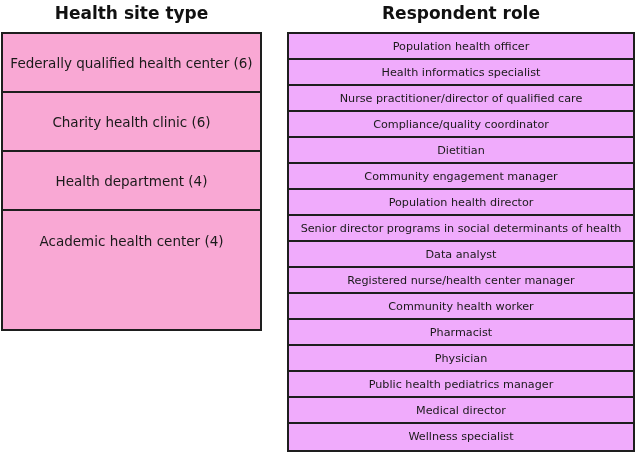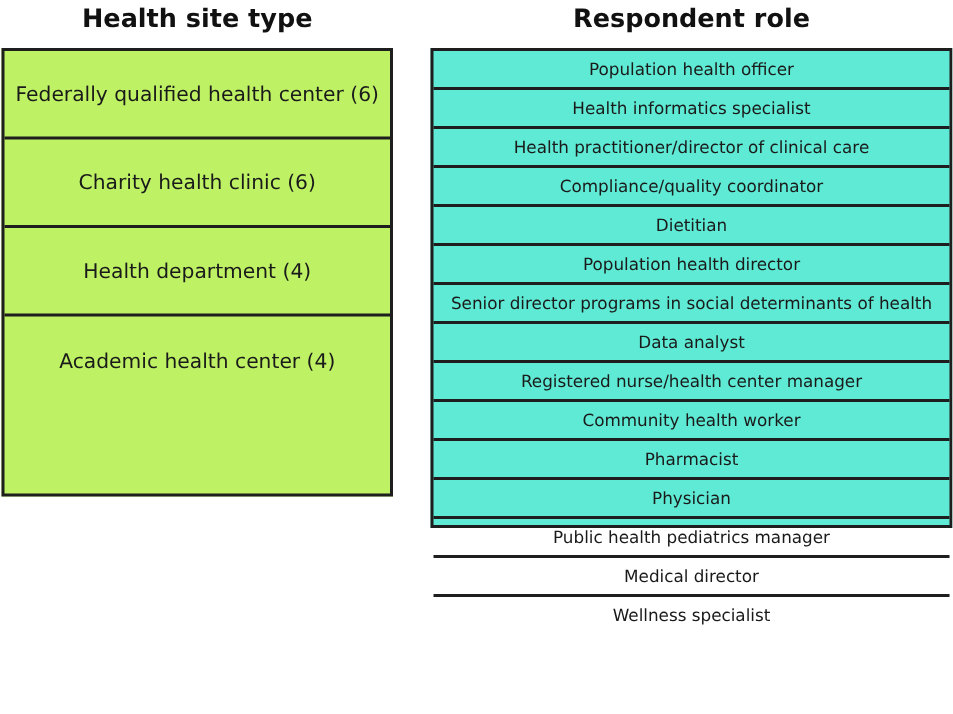--- a/index.html
+++ b/index.html
@@ -3,22 +3,22 @@
 <meta charset="utf-8">
 <style>
   html, body { margin: 0; padding: 0; background: #ffffff; }
   body { width: 635px; height: 476px; position: relative; overflow: hidden;
          font-family: "DejaVu Sans", "Liberation Sans", sans-serif; color: #1a1a1a; }
   .title { position: absolute; top: 0; height: 26px; line-height: 26px; text-align: center;
            font-weight: bold; font-size: 17px; color: #111; }
   #t-left { left: 1px; width: 261px; }
   #t-right { left: 287px; width: 348px; }
   .box { position: absolute; box-sizing: border-box; border: 2px solid #1e1e1e; }
-  #box-left { left: 1px; top: 32px; width: 261px; height: 299px; background: #bef264; }
-  #box-right { left: 287px; top: 32px; width: 348px; height: 320px; background: #5eead4; }
+  #box-left { left: 1px; top: 32px; width: 261px; height: 299px; background: #f9a8d4; }
+  #box-right { left: 287px; top: 32px; width: 348px; height: 420px; background: #f0abfc; }
   .row { box-sizing: border-box; display: flex; align-items: center; justify-content: center;
          text-align: center; border-bottom: 2px solid #1e1e1e; white-space: nowrap; }
   .row:last-child { border-bottom: none; }
   #box-left .row { height: 59px; font-size: 13.5px; }
   #box-left .row:last-child { height: 59px; }
   #box-right .row { height: 26px; font-size: 11.2px; }
   #box-right .row:last-child { height: 24px; }
 </style>
 </head>
 <body>
@@ -29,23 +29,24 @@
 <div class="box" id="box-left">
   <div class="row">Federally qualified health center (6)</div>
   <div class="row">Charity health clinic (6)</div>
   <div class="row">Health department (4)</div>
   <div class="row">Academic health center (4)</div>
 </div>
 
 <div class="box" id="box-right">
   <div class="row">Population health officer</div>
   <div class="row">Health informatics specialist</div>
-  <div class="row">Health practitioner/director of clinical care</div>
+  <div class="row">Nurse practitioner/director of qualified care</div>
   <div class="row">Compliance/quality coordinator</div>
   <div class="row">Dietitian</div>
+  <div class="row">Community engagement manager</div>
   <div class="row">Population health director</div>
   <div class="row">Senior director programs in social determinants of health</div>
   <div class="row">Data analyst</div>
   <div class="row">Registered nurse/health center manager</div>
   <div class="row">Community health worker</div>
   <div class="row">Pharmacist</div>
   <div class="row">Physician</div>
   <div class="row">Public health pediatrics manager</div>
   <div class="row">Medical director</div>
   <div class="row">Wellness specialist</div>

